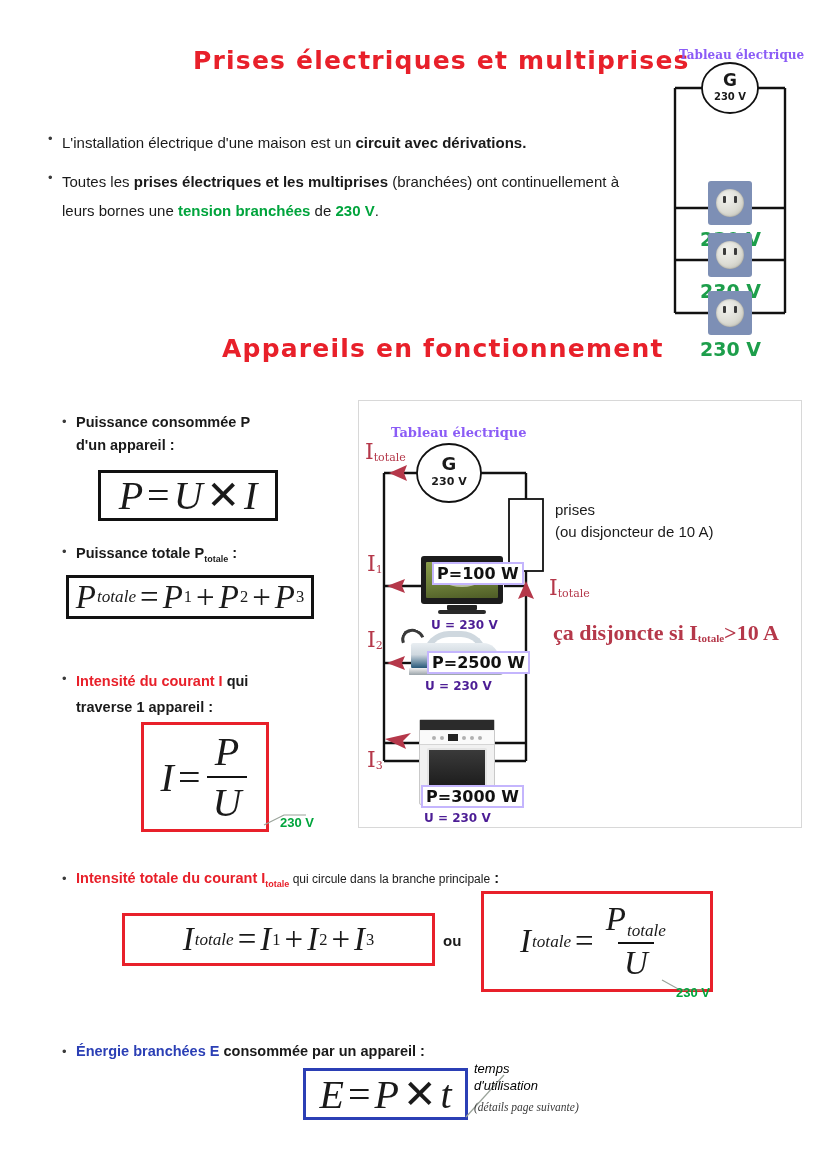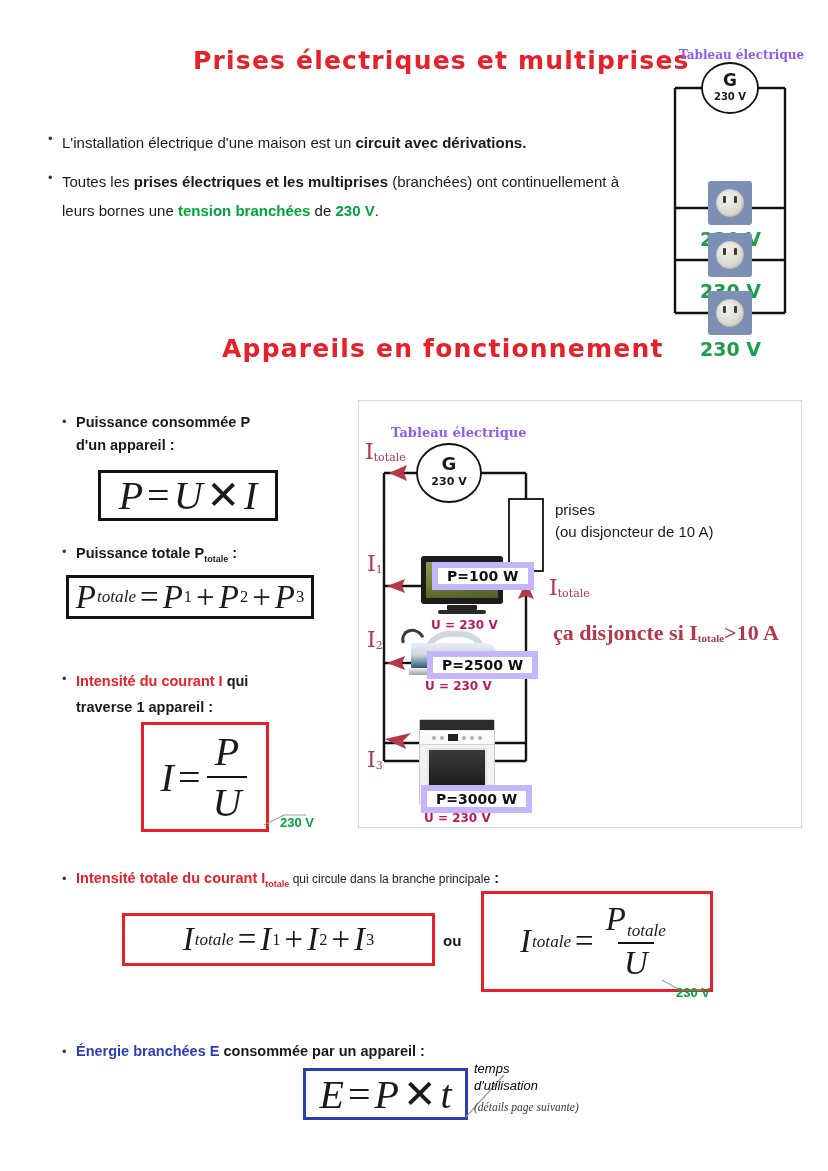--- a/index.html
+++ b/index.html
@@ -156,34 +156,34 @@
   }
   .disjoncte {
     color: #b5384a;
     font-family: "Liberation Serif", serif;
     font-weight: bold;
     font-size: 22px;
     white-space: nowrap;
   }
   .disjoncte .s { font-size: 11px; vertical-align: -2px; }
   .u230 {
-    color: #be185d;
+    color: #4c1d95;
     font-weight: bold;
     font-size: 12px;
     font-family: "DejaVu Sans", sans-serif;
     white-space: nowrap;
   }
   .pw-tag {
     background: #ffffff;
-    border: 6px solid #c4b5fd;
-    font-weight: bold;
-    font-size: 14px;
+    border: 2px solid #c4b5fd;
+    font-weight: bold;
+    font-size: 16px;
     font-family: "DejaVu Sans", sans-serif;
     color: #111;
-    padding: 0 9px;
+    padding: 0 3px;
     white-space: nowrap;
   }
 
   
   .tv-body {
     width: 82px; height: 48px; background: #1c1c1c;
     border-radius: 3px; position: relative;
     display:flex; align-items:center; justify-content:center;
   }
   .tv-screen {

